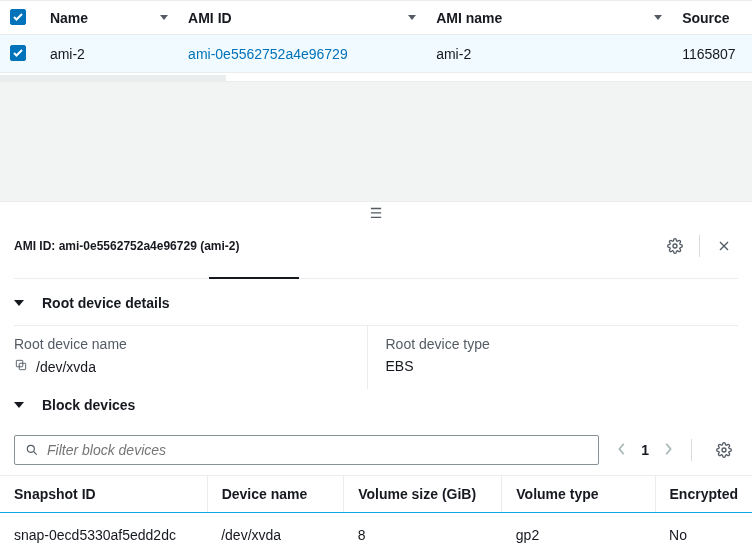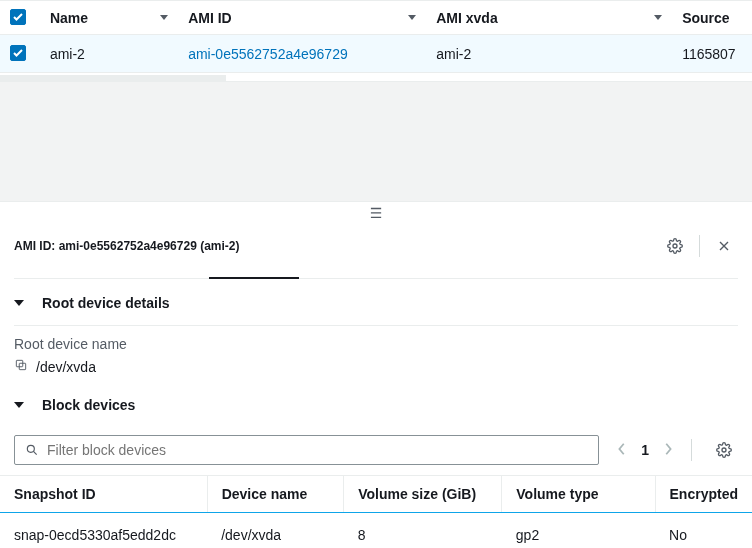--- a/index.html
+++ b/index.html
@@ -38,21 +38,21 @@
 .kv-row { display: flex; border-top: 1px solid #eaeded; }
 .kv-cell { flex: 1; padding: 10px 4px 14px 0; }
 .kv-cell + .kv-cell { border-left: 1px solid #eaeded; padding-left: 18px; }
 .kv-label { color: #545b64; margin-bottom: 6px; }
 .kv-value { display: flex; align-items: center; gap: 8px; }
 .copy-icon svg { width: 14px; height: 14px; stroke: #545b64; fill: none; stroke-width: 1.6; }
 
 .filter-row { display: flex; align-items: center; gap: 18px; padding: 0 14px 10px 14px; }
 .filter-input-wrap { flex: 1; display: flex; align-items: center; border: 1px solid #879196; border-radius: 2px; padding: 6px 10px; gap: 8px; }
 .filter-input-wrap svg { width: 14px; height: 14px; stroke: #545b64; fill: none; stroke-width: 2; }
-.filter-input { border: none; outline: none; flex: 1; color: #687078; font-size: 14px; }
+.filter-input { border: none; outline: none; flex: 1; font-style: italic; color: #687078; font-size: 14px; }
 .pager { display: flex; align-items: center; gap: 14px; color: #545b64; }
 .pager .num { color: #16191f; font-weight: 700; }
 .pager svg { width: 10px; height: 14px; stroke: #aab7b8; fill: none; stroke-width: 2; }
 
 .bd-table { width: 100%; border-collapse: collapse; }
 .bd-table th { text-align: left; font-weight: 700; padding: 10px 14px; border-top: 1px solid #eaeded; border-bottom: 1px solid #0ea5e9; white-space: nowrap; }
 .bd-table th + th { border-left: 1px solid #eaeded; }
 .bd-table td { padding: 14px; white-space: nowrap; }
 
 .col-chk{width:40px}.col-name{width:140px}.col-amiid{width:250px}.col-aminame{width:250px}.col-src{width:80px}
@@ -76,21 +76,21 @@
             </div>
           </th>
 <th class="col-amiid">
             <div class="th-inner">
               <span>AMI ID</span>
               <span class="sortable-icon"></span>
             </div>
           </th>
 <th class="col-aminame">
             <div class="th-inner">
-              <span>AMI xvda</span>
+              <span>AMI name</span>
               <span class="sortable-icon"></span>
             </div>
           </th>
 <th class="col-src">
             <div class="th-inner">
               <span>Source</span>
             </div>
           </th>
 </tr>
 </thead>
@@ -148,20 +148,26 @@
 <div class="kv-cell">
 <div class="kv-label">Root device name</div>
 <div class="kv-value">
           <span class="copy-icon"><svg viewBox="0 0 24 24">
               <rect x="9" y="9" width="11" height="11" rx="1"></rect>
               <rect x="4" y="4" width="11" height="11" rx="1"></rect>
             </svg></span>
           <span>/dev/xvda</span>
         </div>
 </div>
+<div class="kv-cell">
+<div class="kv-label">Root device type</div>
+<div class="kv-value">
+          <span>EBS</span>
+        </div>
+</div>
 </div>
 </div>
 
 <div class="section" style="padding-top:0">
 <div class="section-title">
       <span class="caret-down"></span>
       <span>Block devices</span>
     </div>
 </div>
 

